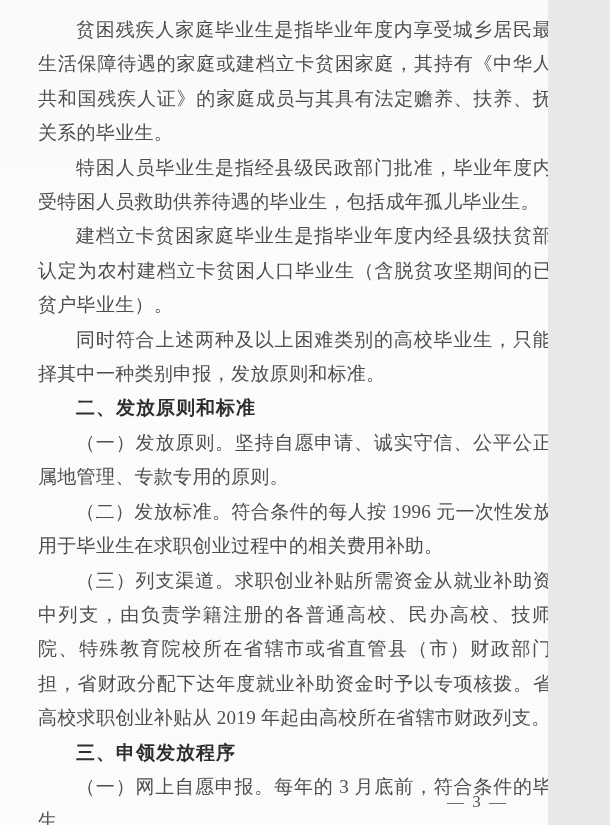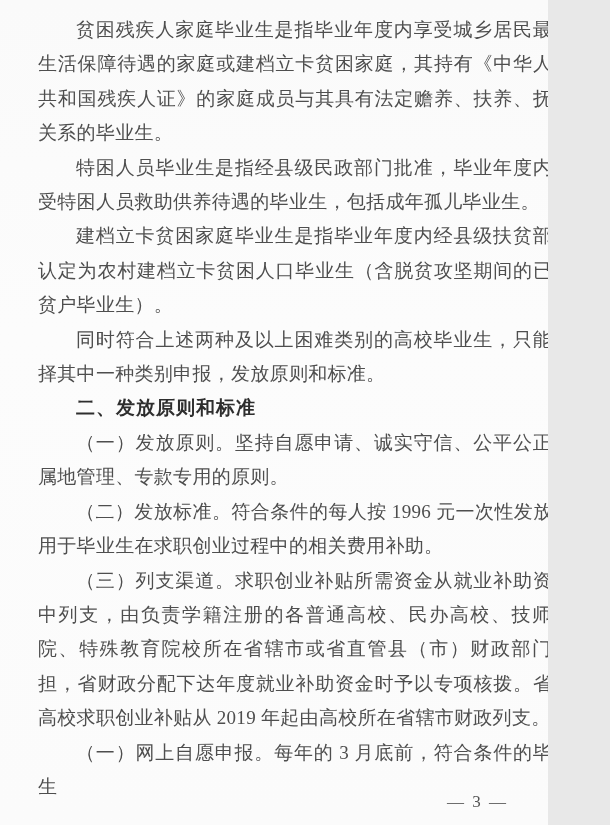--- a/index.html
+++ b/index.html
@@ -58,16 +58,17 @@
 <div class="page">
   <div class="content">
     <p class="para">贫困残疾人家庭毕业生是指毕业年度内享受城乡居民最低生活保障待遇的家庭或建档立卡贫困家庭，其持有《中华人民共和国残疾人证》的家庭成员与其具有法定赡养、扶养、抚养关系的毕业生。</p>
     <p class="para">特困人员毕业生是指经县级民政部门批准，毕业年度内享受特困人员救助供养待遇的毕业生，包括成年孤儿毕业生。</p>
     <p class="para">建档立卡贫困家庭毕业生是指毕业年度内经县级扶贫部门认定为农村建档立卡贫困人口毕业生（含脱贫攻坚期间的已脱贫户毕业生）。</p>
     <p class="para">同时符合上述两种及以上困难类别的高校毕业生，只能选择其中一种类别申报，发放原则和标准。</p>
     <p class="heading">二、发放原则和标准</p>
     <p class="para">（一）发放原则。坚持自愿申请、诚实守信、公平公正、属地管理、专款专用的原则。</p>
     <p class="para">（二）发放标准。符合条件的每人按 1996 元一次性发放，用于毕业生在求职创业过程中的相关费用补助。</p>
     <p class="para">（三）列支渠道。求职创业补贴所需资金从就业补助资金中列支，由负责学籍注册的各普通高校、民办高校、技师学院、特殊教育院校所在省辖市或省直管县（市）财政部门承担，省财政分配下达年度就业补助资金时予以专项核拨。省属高校求职创业补贴从 2019 年起由高校所在省辖市财政列支。</p>
+    <p class="heading">三、申领发放程序</p>
     <p class="para">（一）网上自愿申报。每年的 3 月底前，符合条件的毕业生</p>
   </div>
   <div class="page-number">— 3 —</div>
 </div>
 
 </body></html>

